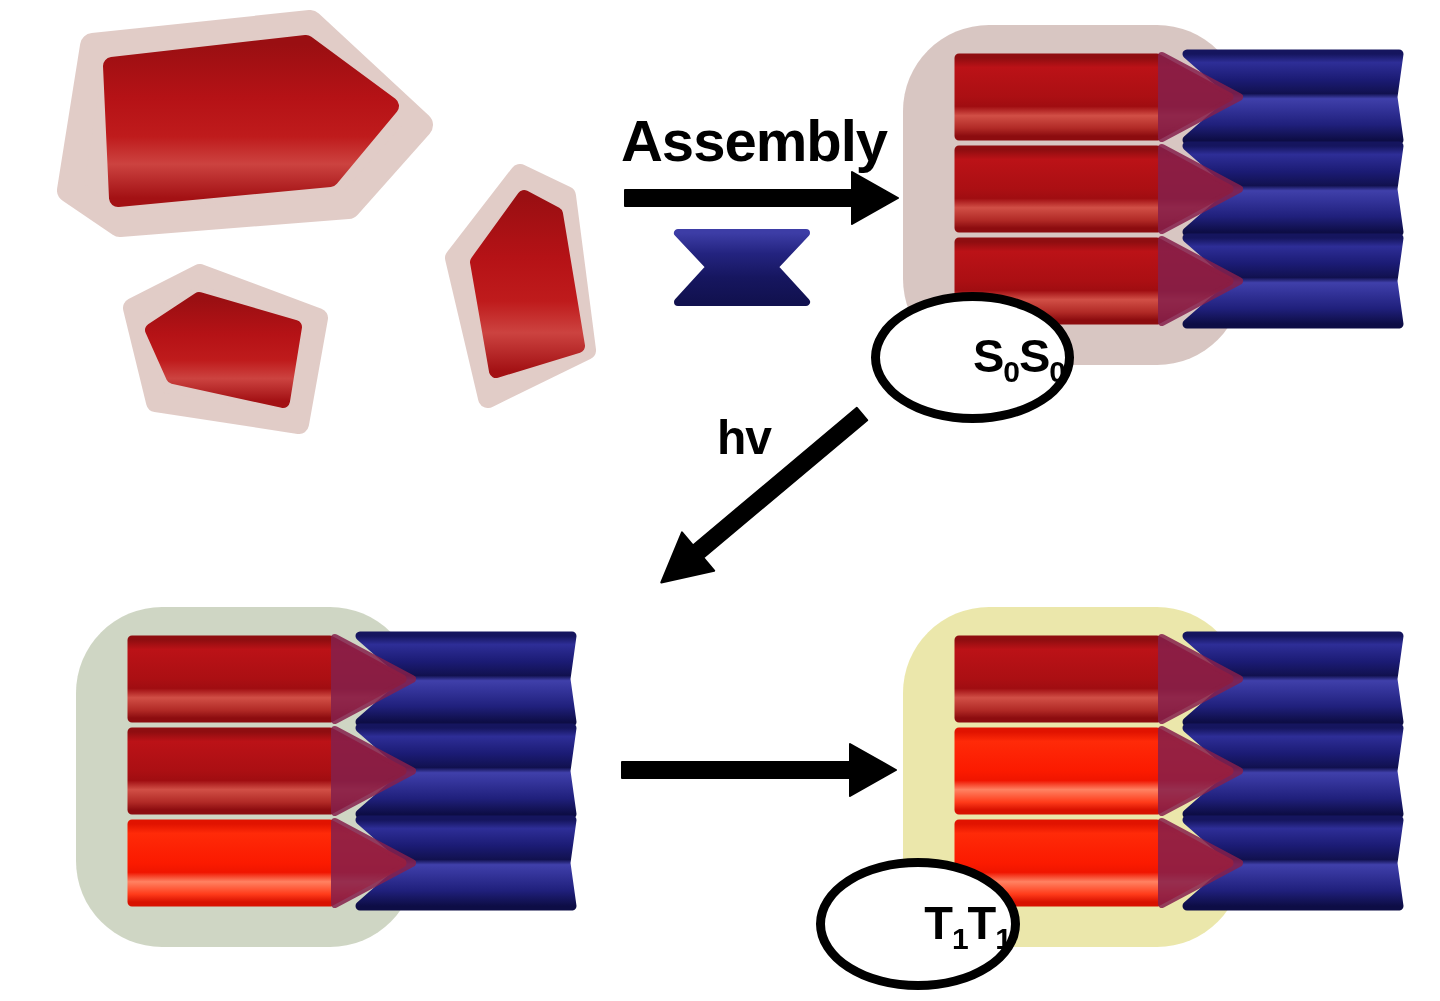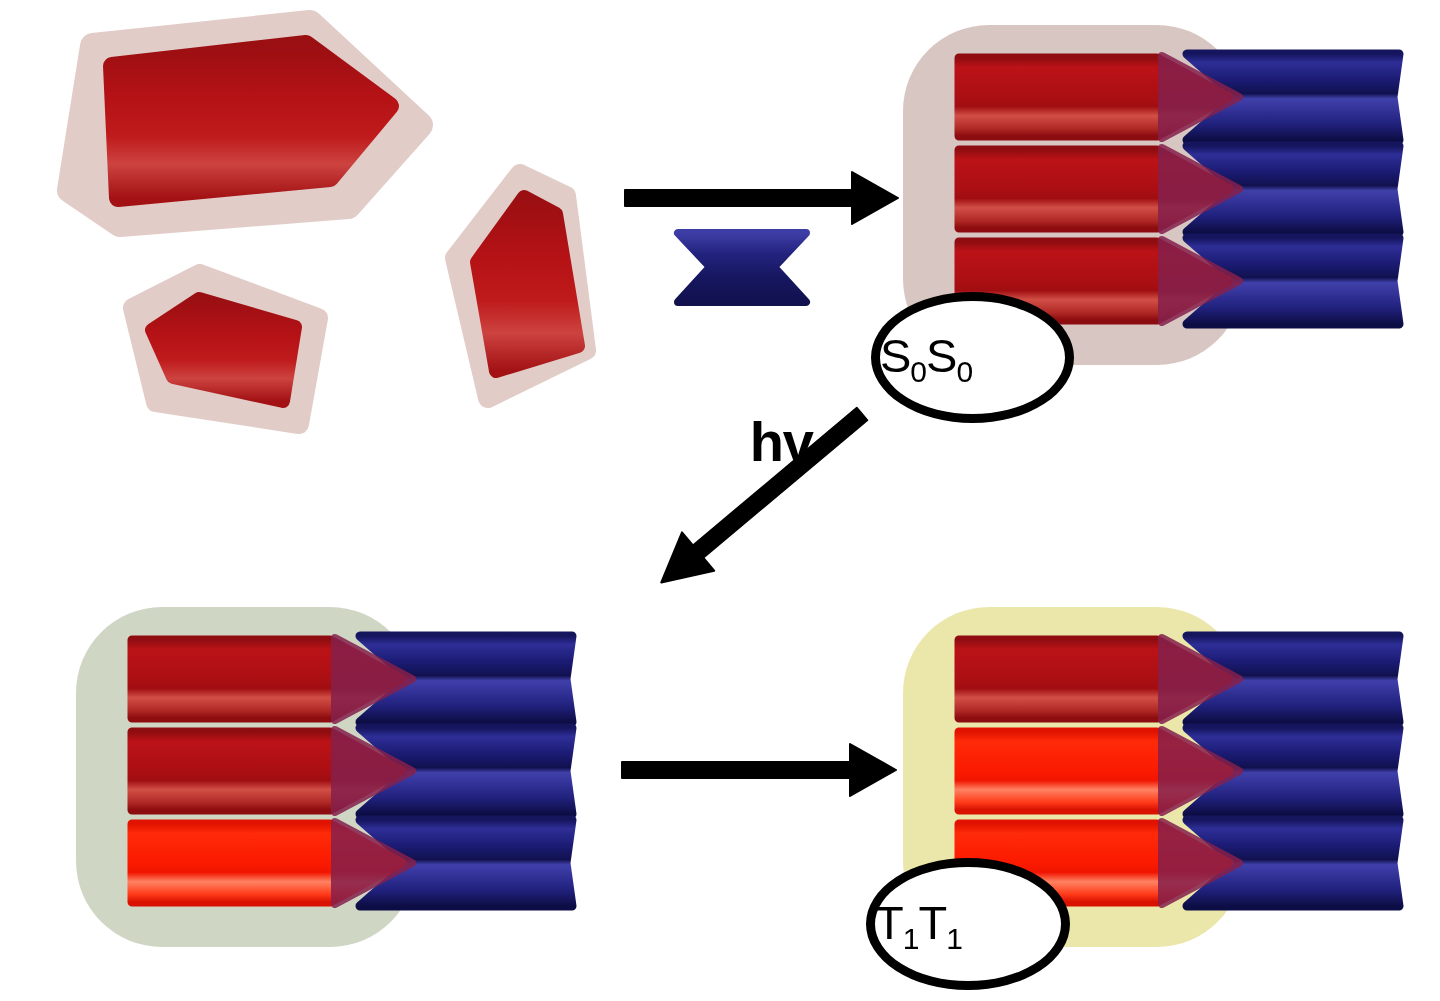--- a/index.html
+++ b/index.html
@@ -19,34 +19,34 @@
 
   .overlap{fill:var(--overlap-maroon);stroke:var(--overlap-maroon);stroke-width:8;stroke-linejoin:round;opacity:.85}
   .arrow{fill:var(--arrow);stroke:var(--arrow);stroke-width:2;stroke-linejoin:round}
 
   
   .proc-label{
     position:absolute;color:var(--arrow,#000);font-weight:bold;
     text-align:center;line-height:1;letter-spacing:-1px;z-index:5;
   }
   .lbl-assembly{left:606px;top:112px;width:296px;font-size:58px;}
-  .lbl-hv{left:721px;top:414px;width:92px;font-size:56px;text-align:right;}
+  .lbl-hv{left:698px;top:414px;width:92px;font-size:48px;}
   .lbl-sf{left:693px;top:686px;width:108px;font-size:54px;}
 
   
   .state-label{
     position:absolute;background:var(--label-bg,#fff);
     border:9px solid var(--label-border,#000);border-radius:50%;
-    display:flex;align-items:center;justify-content:flex-start;
-    font-weight:normal;font-size:47px;color:#000;z-index:6;letter-spacing:-1px;
+    display:flex;align-items:center;justify-content:flex-end;
+    font-weight:bold;font-size:47px;color:#000;z-index:6;letter-spacing:-1px;
   }
   .state-label .sub{font-size:30px;vertical-align:-10px;line-height:1;}
   .pos-s0s0{left:871px;top:292px;width:185px;height:113px;}
   .pos-s1s0{left:35px;top:862px;width:187px;height:114px;}
-  .pos-t1t1{left:866px;top:858px;width:186px;height:114px;}
+  .pos-t1t1{left:816px;top:858px;width:186px;height:114px;}
 </style>
 </head>
 <body>
 
 <div class="stage">
 
   <svg width="1440" height="1001" viewBox="0 0 1440 1001">
     <defs>
       <linearGradient id="gRedMono" x1="0" y1="0" x2="0" y2="1">
         <stop offset="0" stop-color="#9a0f12"></stop>
@@ -148,20 +148,21 @@
       <polygon fill="url(#gNavy)" stroke="url(#gNavy)" stroke-width="9" stroke-linejoin="round" points="232,183 444,183 438,226 444,269 232,269 281,226"></polygon>
       <polygon fill="url(#gRedDark)" stroke="url(#gRedDark)" stroke-width="9" stroke-linejoin="round" points="4,3 202,3 274,42 202,81 4,81"></polygon>
       <polygon fill="url(#gRedBright)" stroke="url(#gRedBright)" stroke-width="9" stroke-linejoin="round" points="4,95 202,95 274,134 202,173 4,173"></polygon>
       <polygon fill="url(#gRedBright)" stroke="url(#gRedBright)" stroke-width="9" stroke-linejoin="round" points="4,187 202,187 274,226 202,265 4,265"></polygon>
       <polygon class="overlap" points="207,1 284,42 207,83"></polygon>
       <polygon class="overlap" points="207,93 284,134 207,175"></polygon>
       <polygon class="overlap" points="207,185 284,226 207,267"></polygon>
     </g>
   </svg>
 
+  <div class="proc-label lbl-assembly">Assembly</div>
   <div class="proc-label lbl-hv">hv</div>
 
   <div class="state-label pos-s0s0">
     <span><span>S</span><span class="sub">0</span><span>S</span><span class="sub">0</span></span>
   </div>
   <div class="state-label pos-t1t1">
     <span><span>T</span><span class="sub">1</span><span>T</span><span class="sub">1</span></span>
   </div>
 
 </div>

